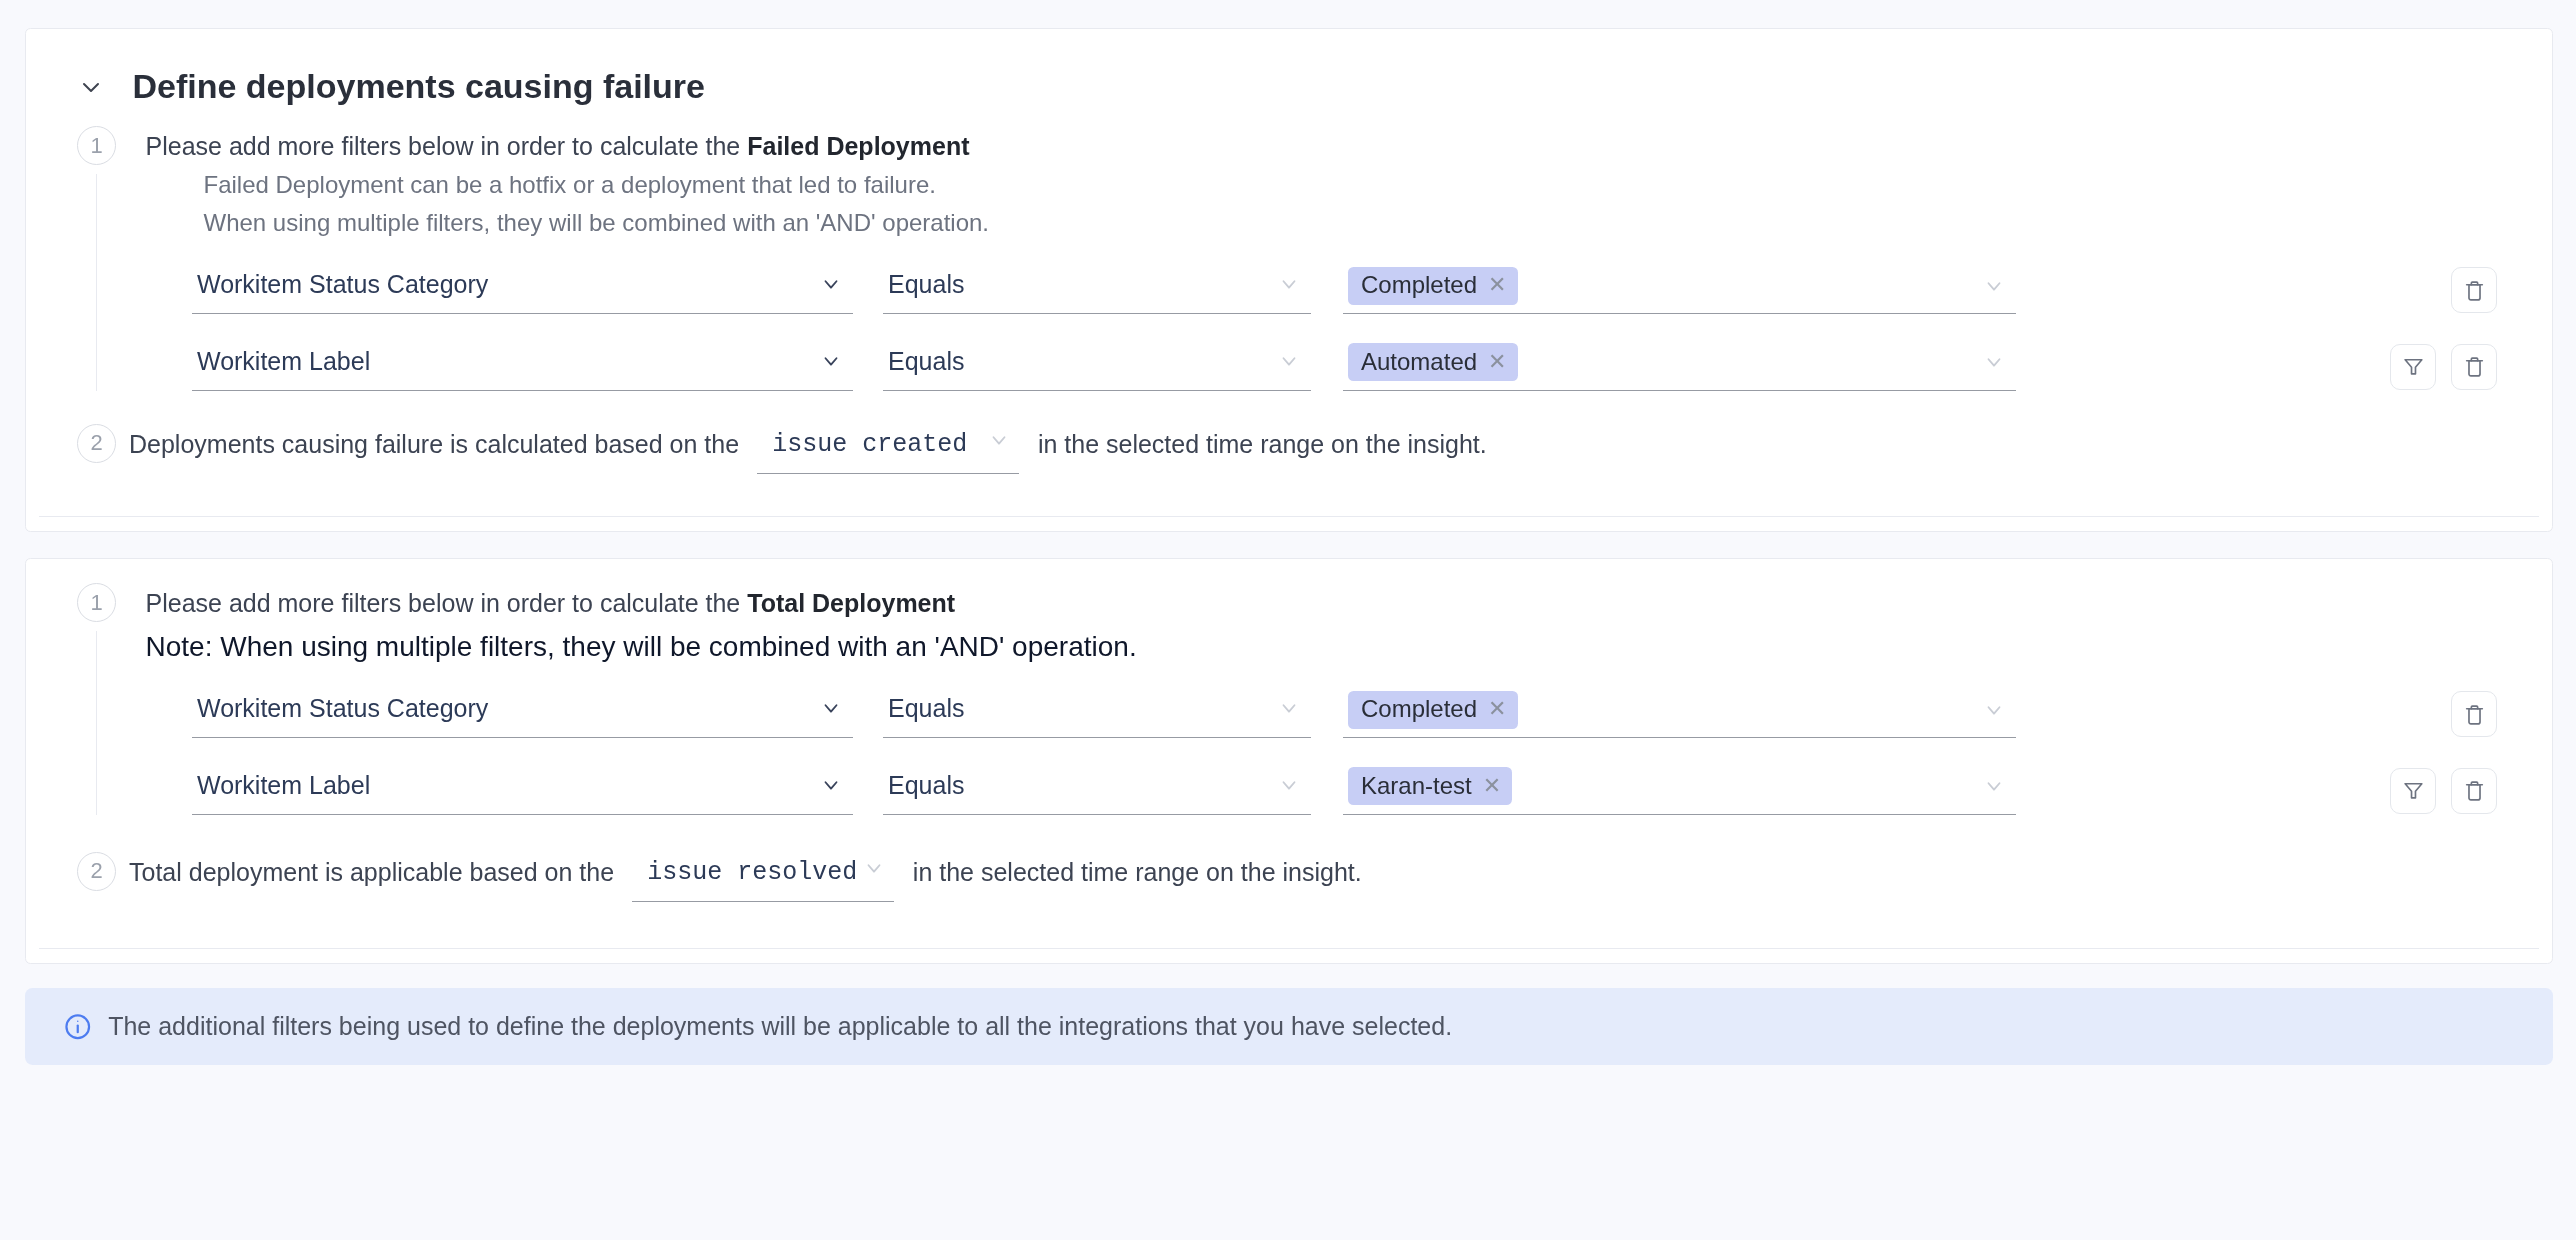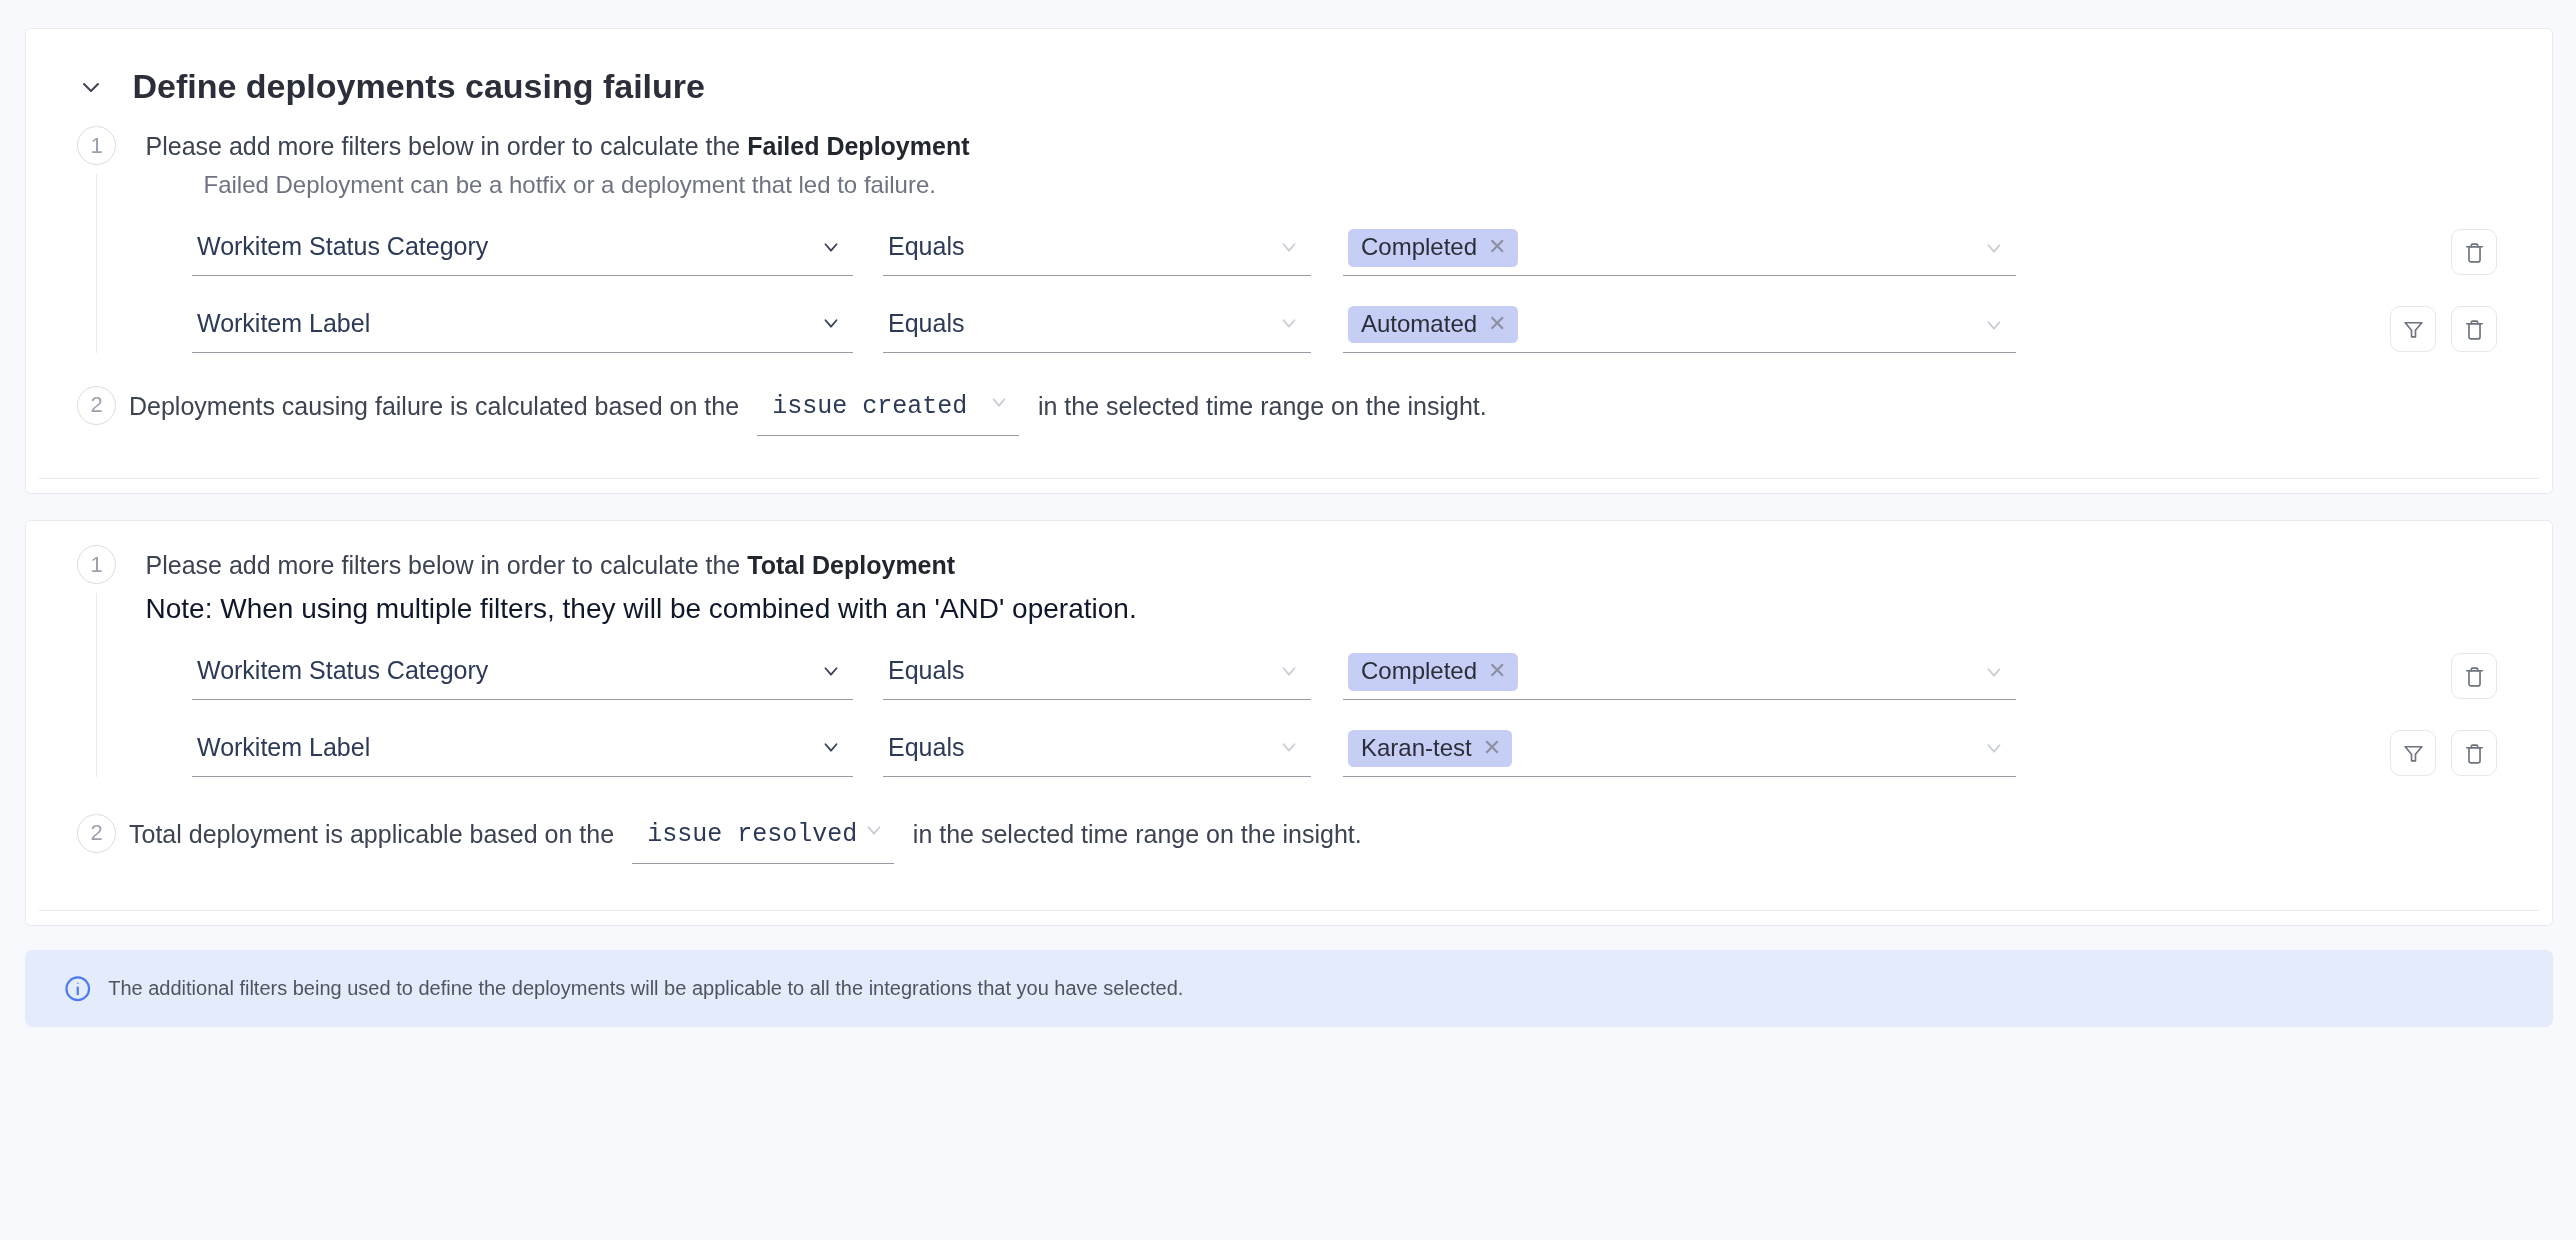--- a/index.html
+++ b/index.html
@@ -105,21 +105,21 @@
   #card-total .card-div{margin-top:46px;}
 
   .banner{
     box-sizing:border-box;
     margin:24px 0 0 25px;
     width:2528px;height:77px;
     background:#e4ebfb;border-radius:7.4px;
     display:flex;align-items:center;
     padding-left:38px;
   }
-  .banner-text{font-size:20px;color:#4e5462;margin-left:15.7px;}
+  .banner-text{font-size:25px;color:#4e5462;margin-left:15.7px;}
 
   svg{display:block;}
 </style>
 </head>
 <body>
 
 <div class="card" id="card-failure">
 
   <div class="sec-header">
     <span class="sec-chevron">
@@ -131,20 +131,21 @@
   </div>
 
   <div class="card-body">
     <div class="rail">
       <div class="circle">1</div>
       <div class="rail-line"></div>
     </div>
     <div class="content">
       <div class="step1-text"><span>Please add more filters below in order to calculate the </span><b>Failed Deployment</b></div>
       <div class="note-line">Failed Deployment can be a hotfix or a deployment that led to failure.</div>
+      <div class="note-line">When using multiple filters, they will be combined with an 'AND' operation.</div>
 
       <div class="filter-row">
         <div class="f-box f-field">
           <span>Workitem Status Category</span>
           <span>
               <svg width="22" height="22" viewBox="0 0 24 24" fill="none" stroke="#39435b" stroke-width="2" stroke-linecap="round" stroke-linejoin="round">
                 <polyline points="6 9 12 16 18 9"></polyline>
               </svg>
             </span>
         </div>

